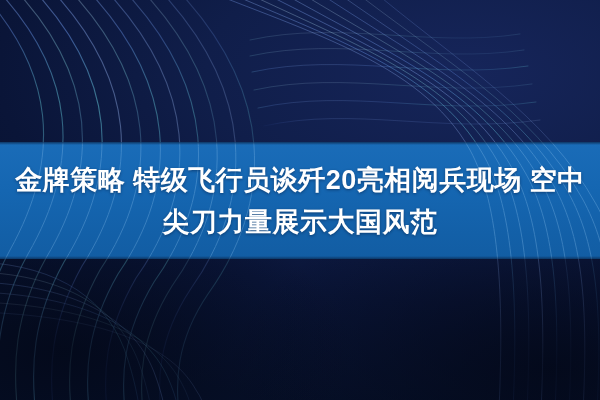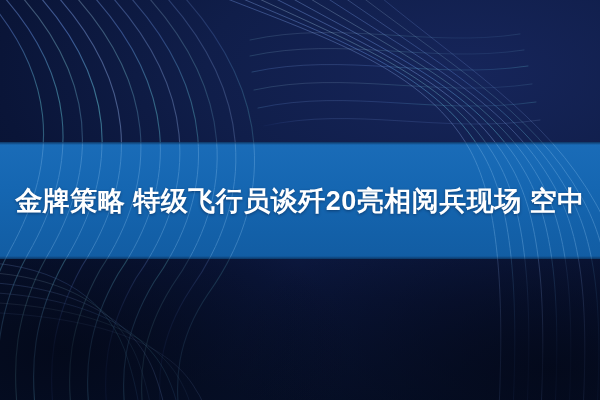--- a/index.html
+++ b/index.html
@@ -209,16 +209,17 @@
           <path d="M -20 292 C 78 296, 144 324, 168 378 C 178 400, 180 418, 182 430"></path>
           <path d="M -20 302 C 84 306, 156 332, 182 384 C 192 402, 194 420, 196 430"></path>
         </g>
       </svg>
     </div>
     <div class="band-shadow-top"></div>
     <div class="band-shadow-bottom"></div>
 
     <div class="headline">
       <span class="ln">金牌策略 特级飞行员谈歼20亮相阅兵现场 空中</span>
+      <span class="ln">尖刀力量展示大国风范</span>
     </div>
   </div>
 
 </div>
 
 </body></html>

